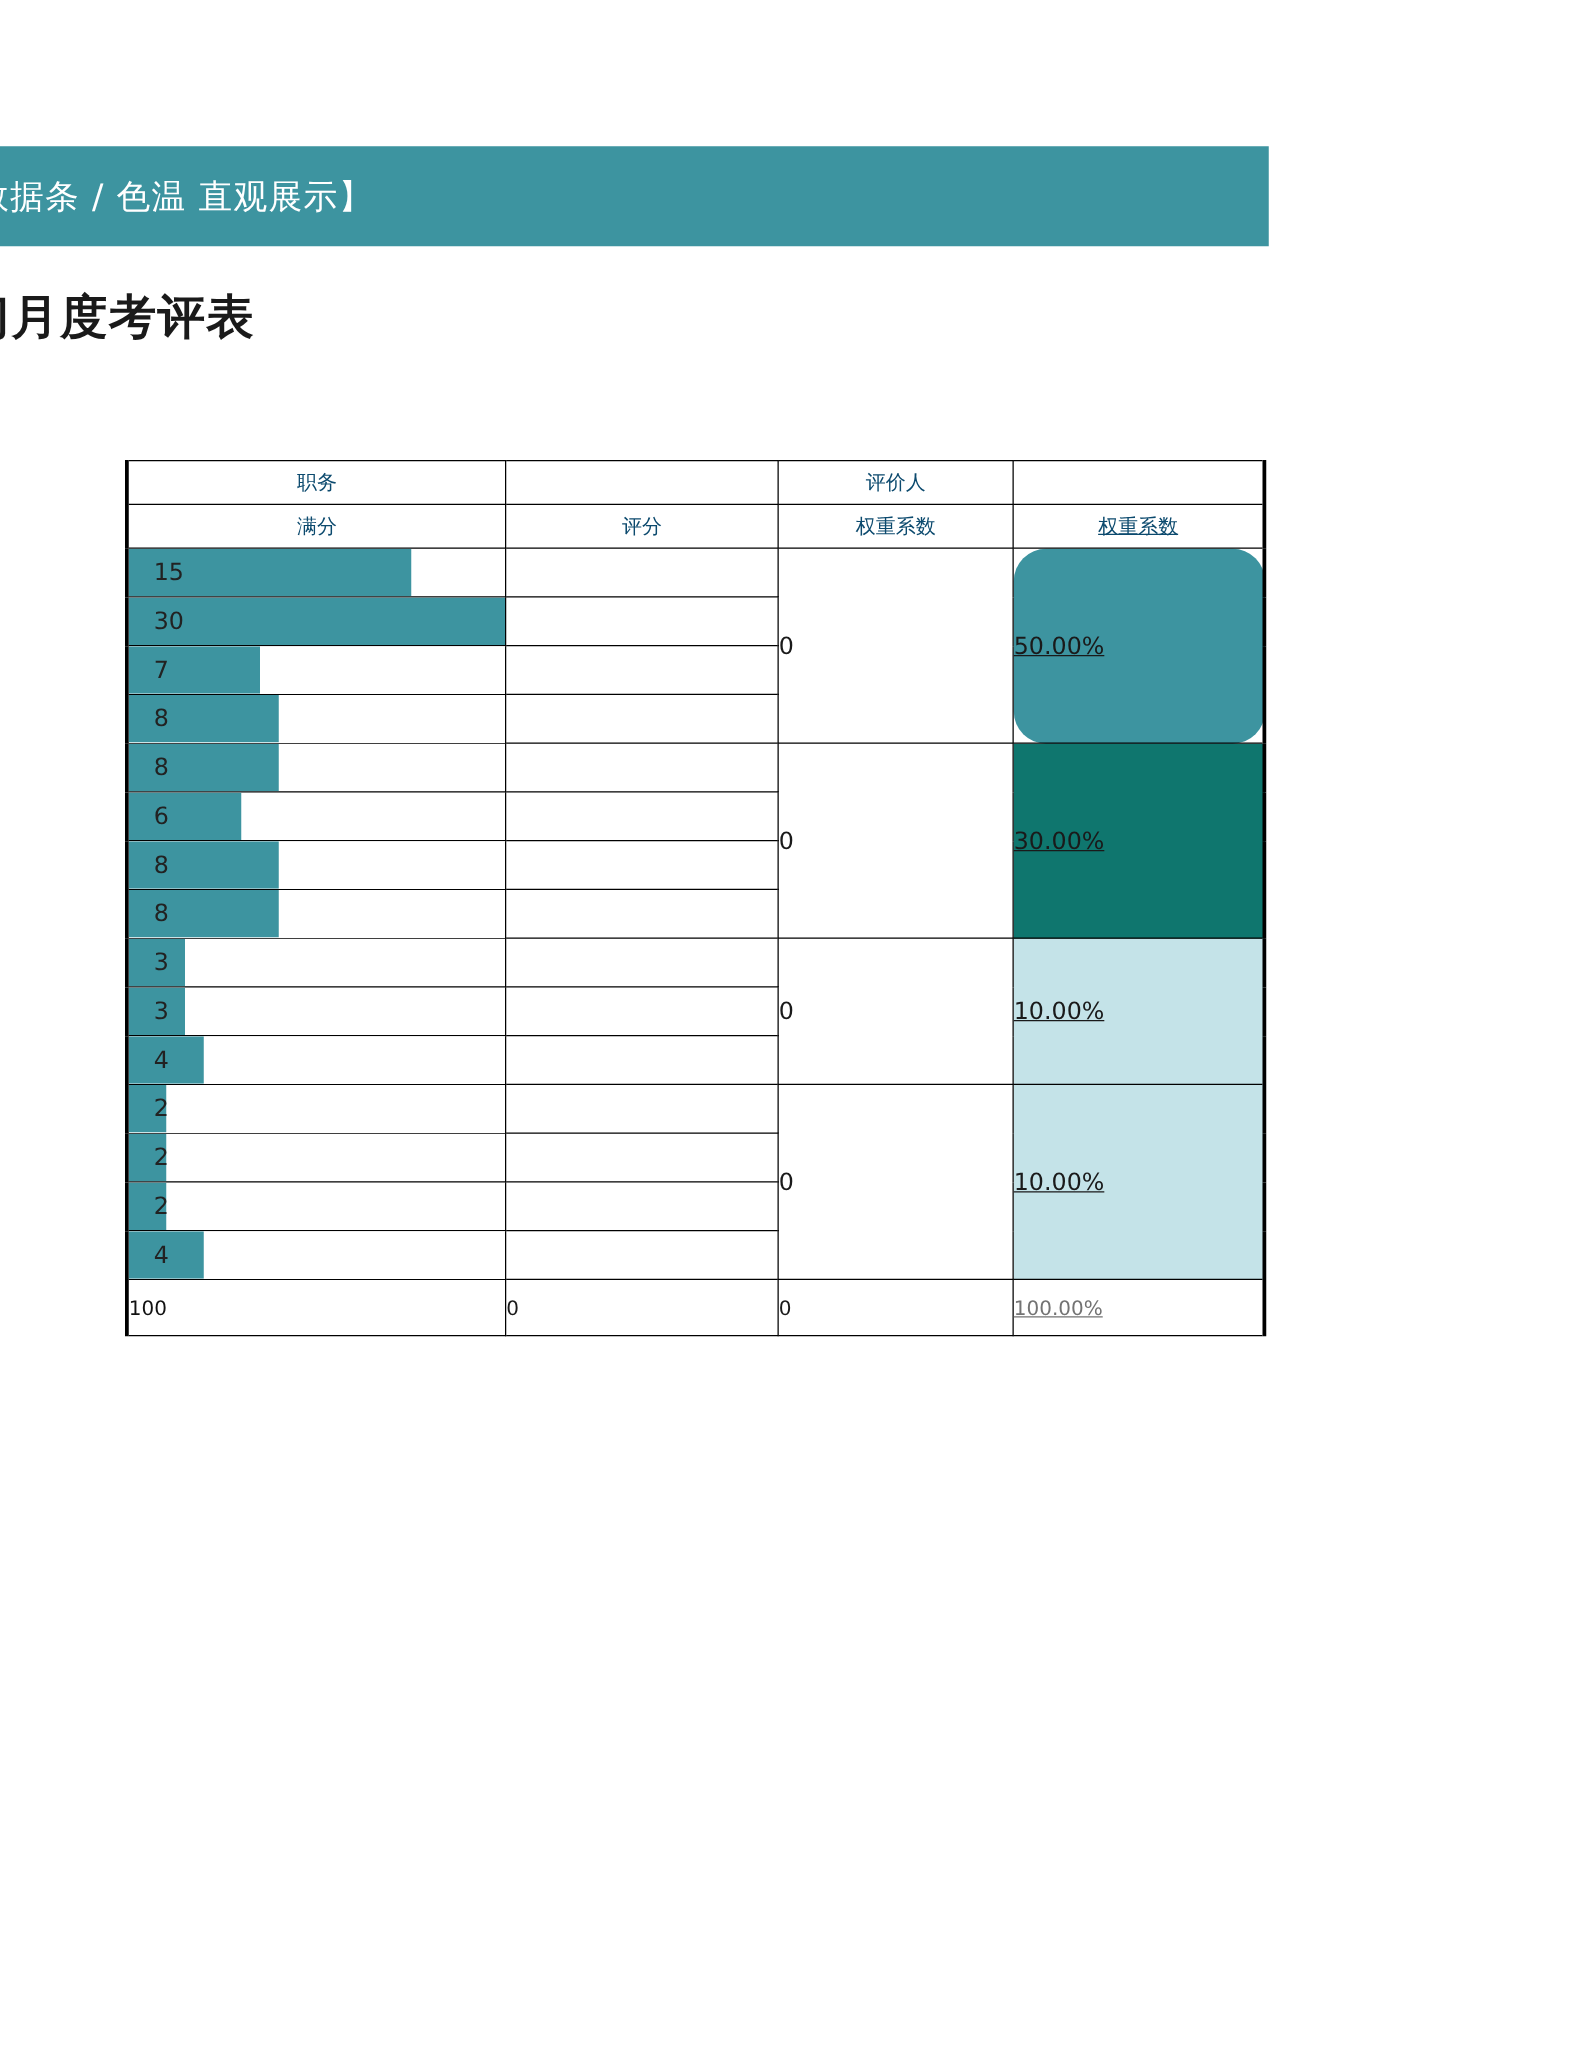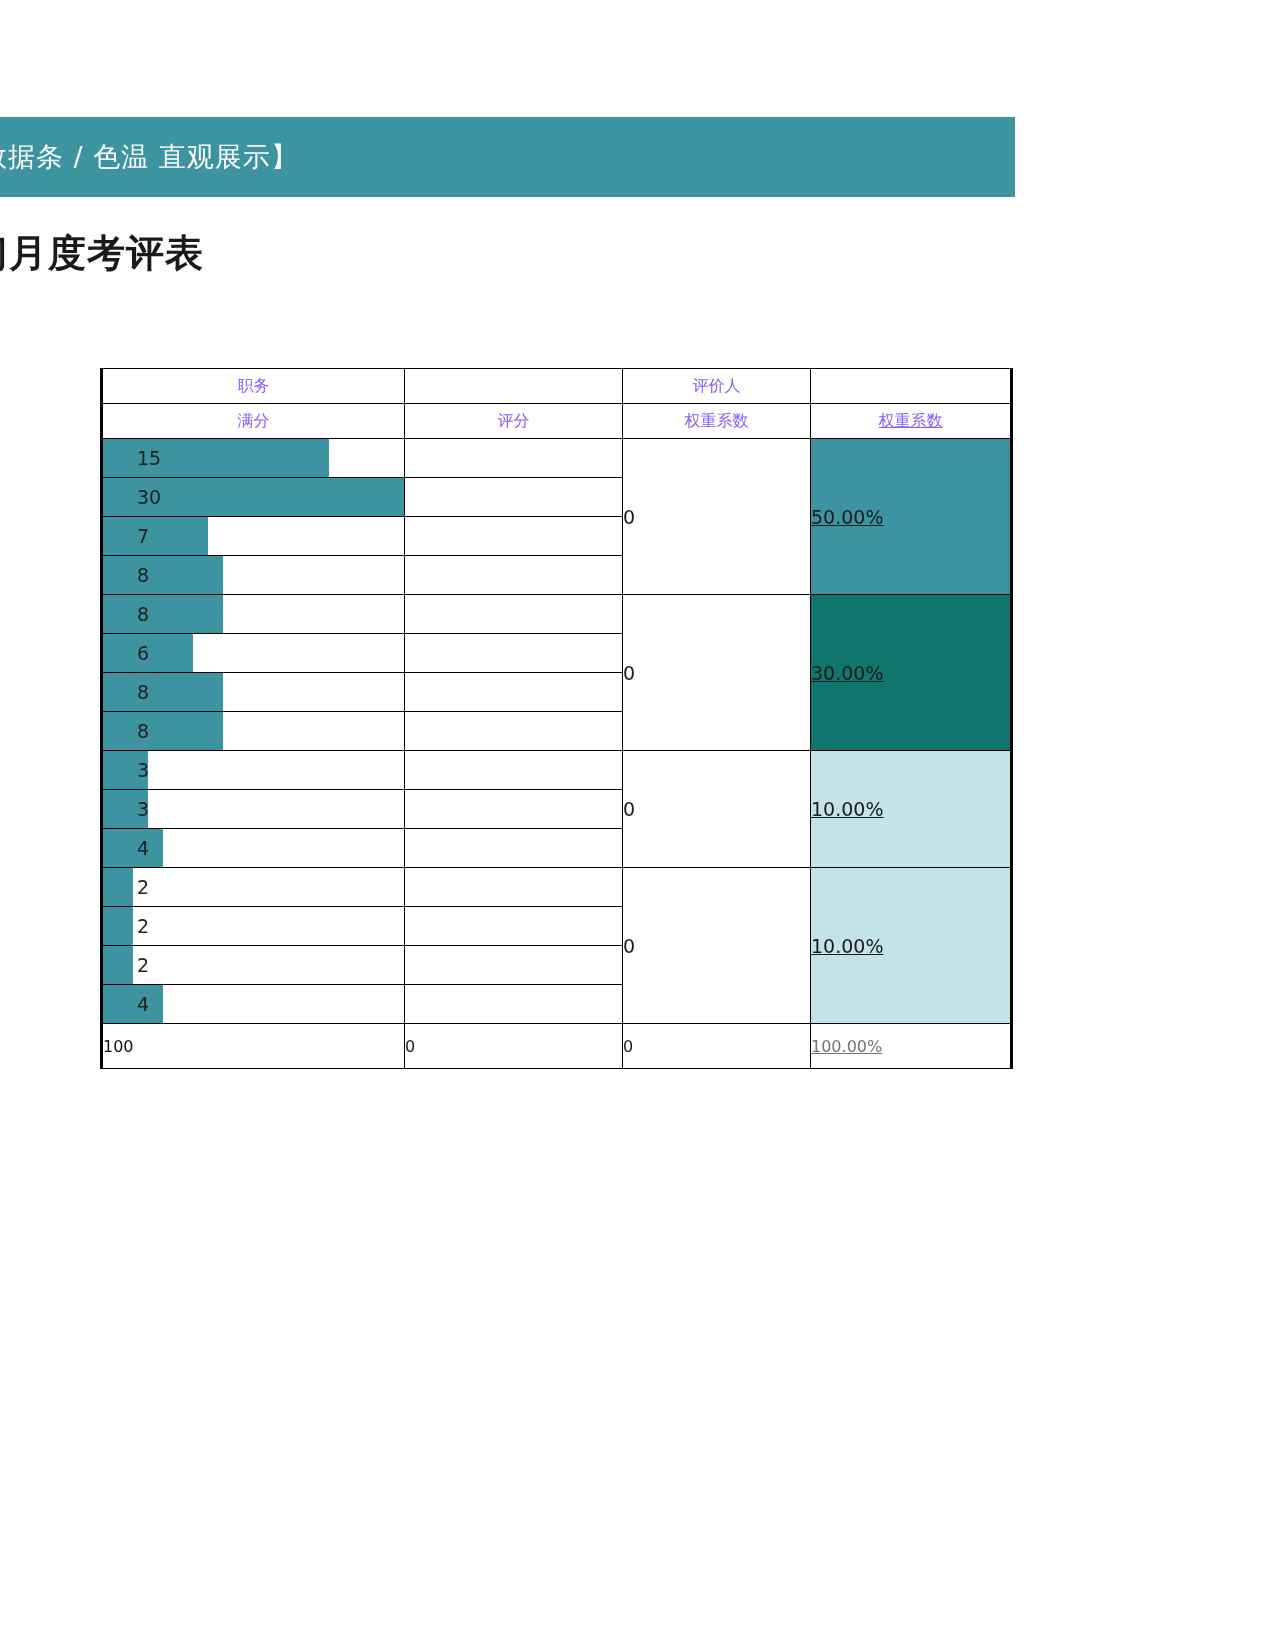--- a/index.html
+++ b/index.html
@@ -75,21 +75,21 @@
   col.c-total { width: 188px; }
   col.c-wt    { width: 201px; }
 
   
   .hdr-cell {
     height: 34px;
     text-align: center;
     vertical-align: middle;
     font-size: 16px;
     font-weight: 700;
-    color: #8b5cf6;
+    color: #0c4a6e;
     background: #ffffff;
   }
   .row-hdr-top td { border-top: 3px solid #000; }
   .row-hdr-bot td { border-bottom: 3px solid #000; }
 
   
   .bar-cell {
     position: relative;
     height: 38px;
     vertical-align: middle;
@@ -99,21 +99,21 @@
   .bar-fill {
     position: absolute;
     left: 0;
     top: 0;
     bottom: 0;
     background: #3d94a0;
   }
   .bar-label {
     position: relative;
     z-index: 2;
-    padding-left: 34px;
+    padding-left: 20px;
     font-size: 19px;
     color: #222222;
     line-height: 38px;
   }
 
   .blank-cell {
     height: 38px;
     background: #ffffff;
   }
 
@@ -190,21 +190,21 @@
         <tr class="row-hdr-bot">
           <td class="hdr-cell frame-left">满分</td>
           <td class="hdr-cell">评分</td>
           <td class="hdr-cell">权重系数</td>
           <td class="hdr-cell frame-right">权重系数</td>
         </tr>
         <tr>
           <td class="bar-cell frame-left"><div class="bar-fill" style="width:75%;"></div><span class="bar-label">15</span></td>
           <td class="blank-cell"></td>
           <td class="total-cell" rowspan="4">0</td>
-          <td class="weight-cell frame-right" rowspan="4" style="background:#3d94a0;">50.00%</td>
+          <td class="weight-cell frame-right" rowspan="4" style="background:#3d94a0;border-radius:26px;">50.00%</td>
         </tr>
         <tr>
           <td class="bar-cell frame-left"><div class="bar-fill" style="width:100%;"></div><span class="bar-label">30</span></td>
           <td class="blank-cell"></td>
         </tr>
         <tr>
           <td class="bar-cell frame-left"><div class="bar-fill" style="width:35%;"></div><span class="bar-label">7</span></td>
           <td class="blank-cell"></td>
         </tr>
         <tr class="grp-end">

